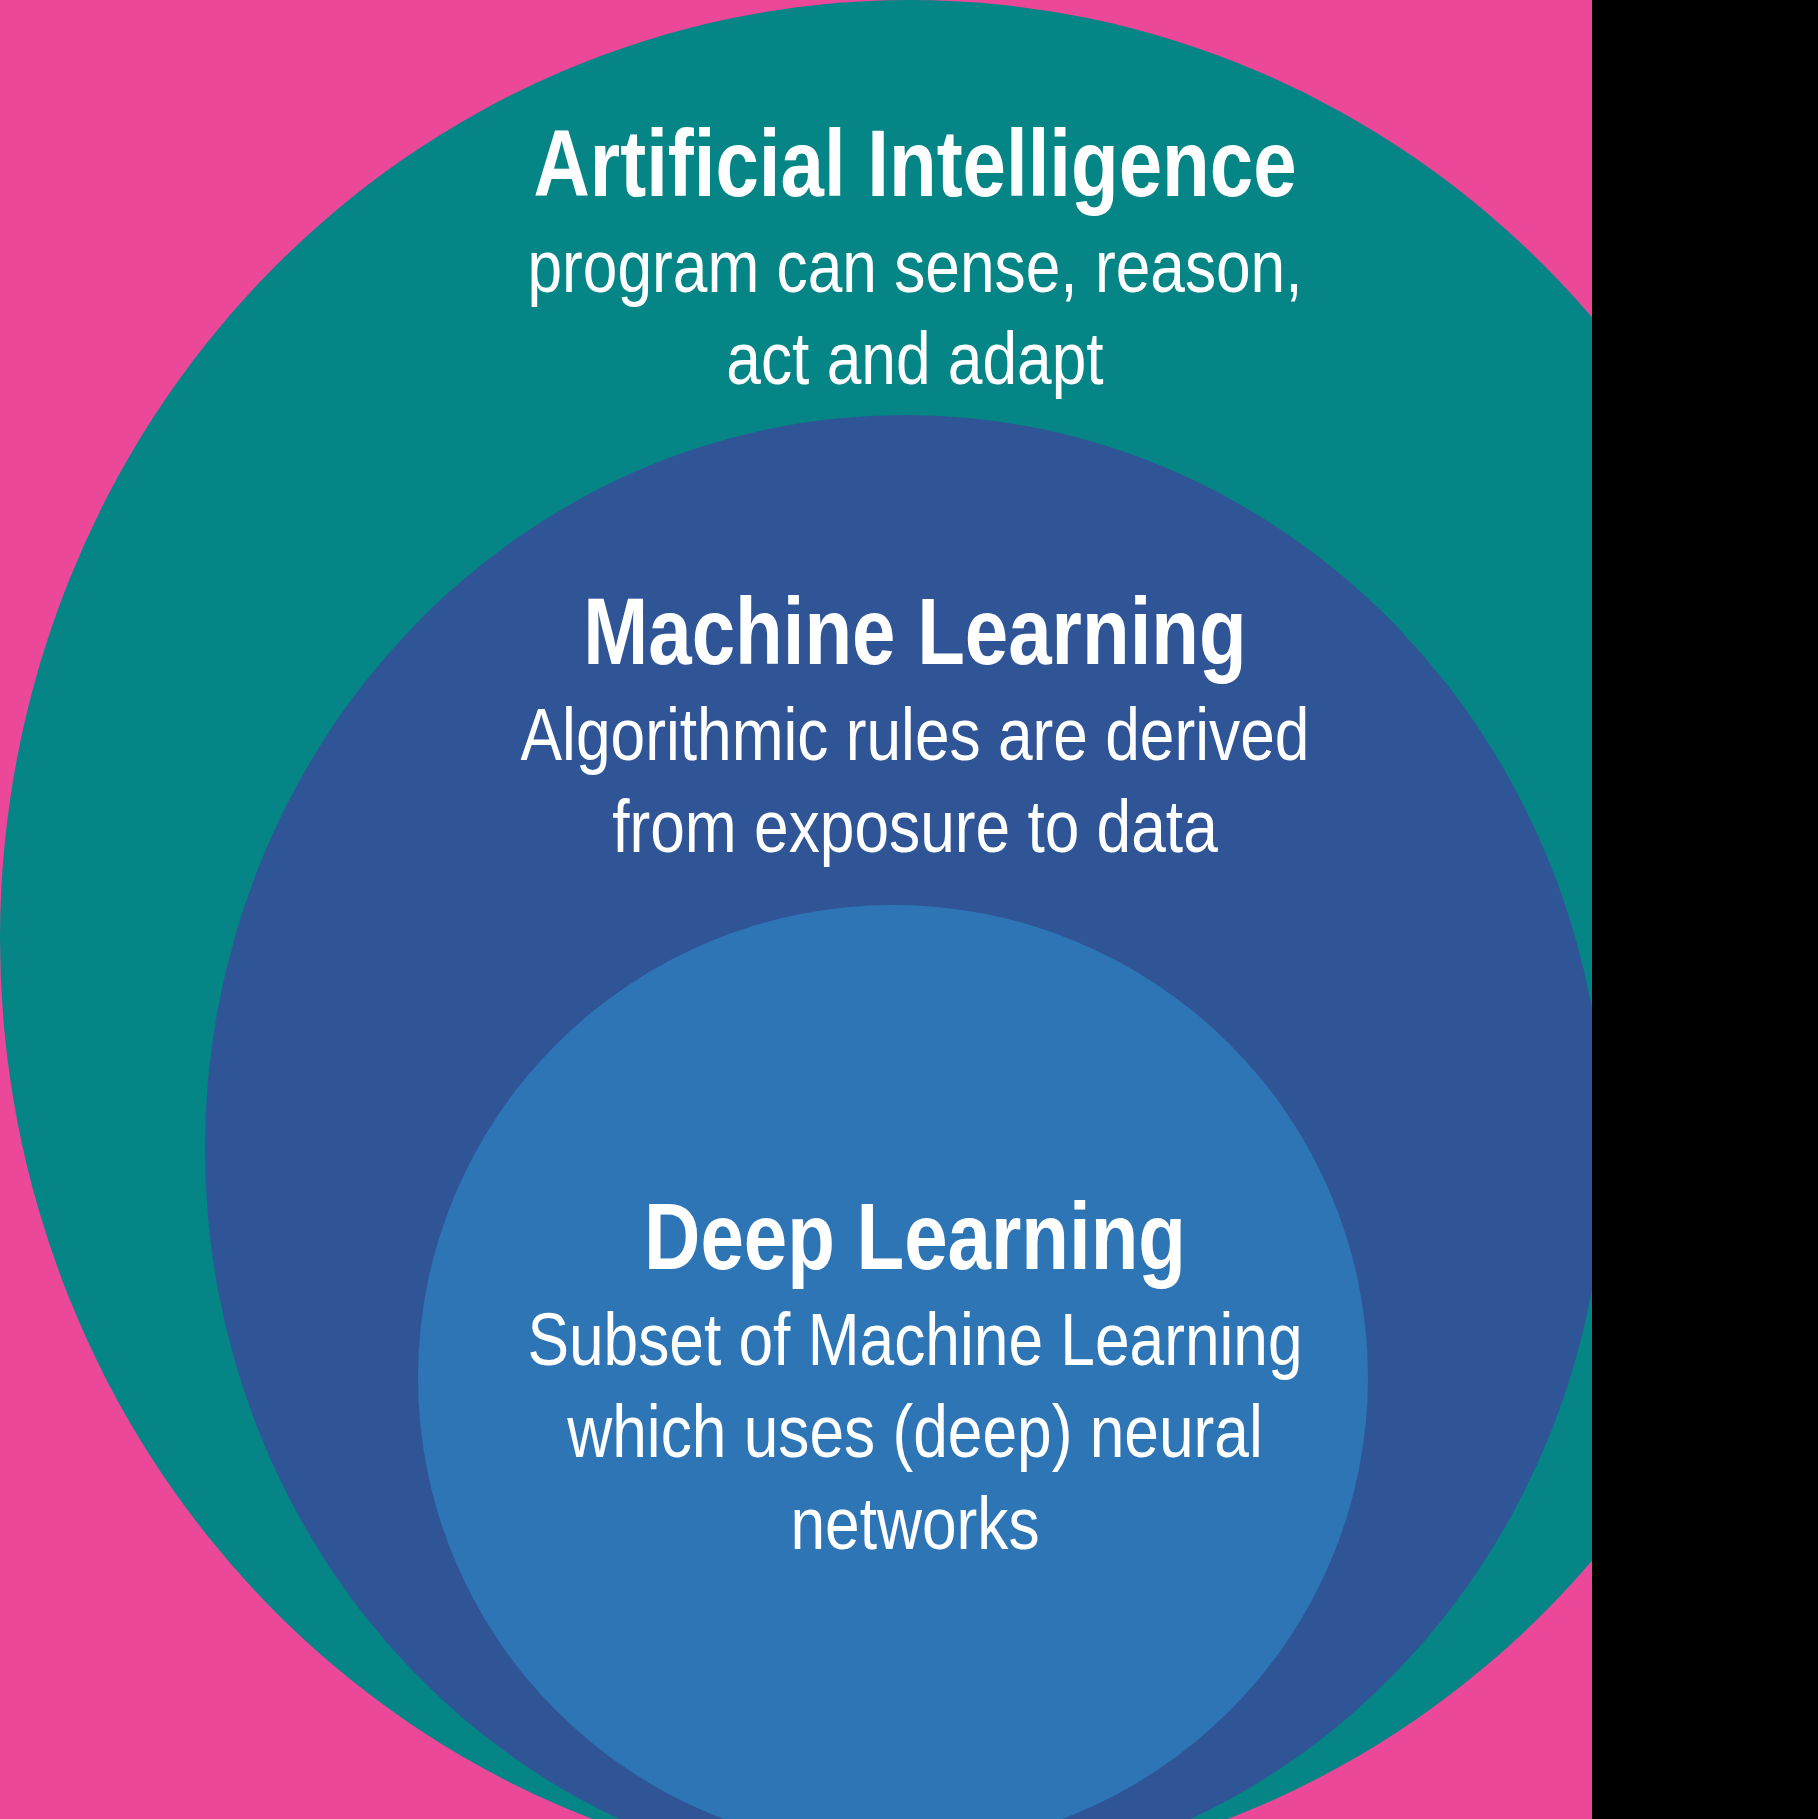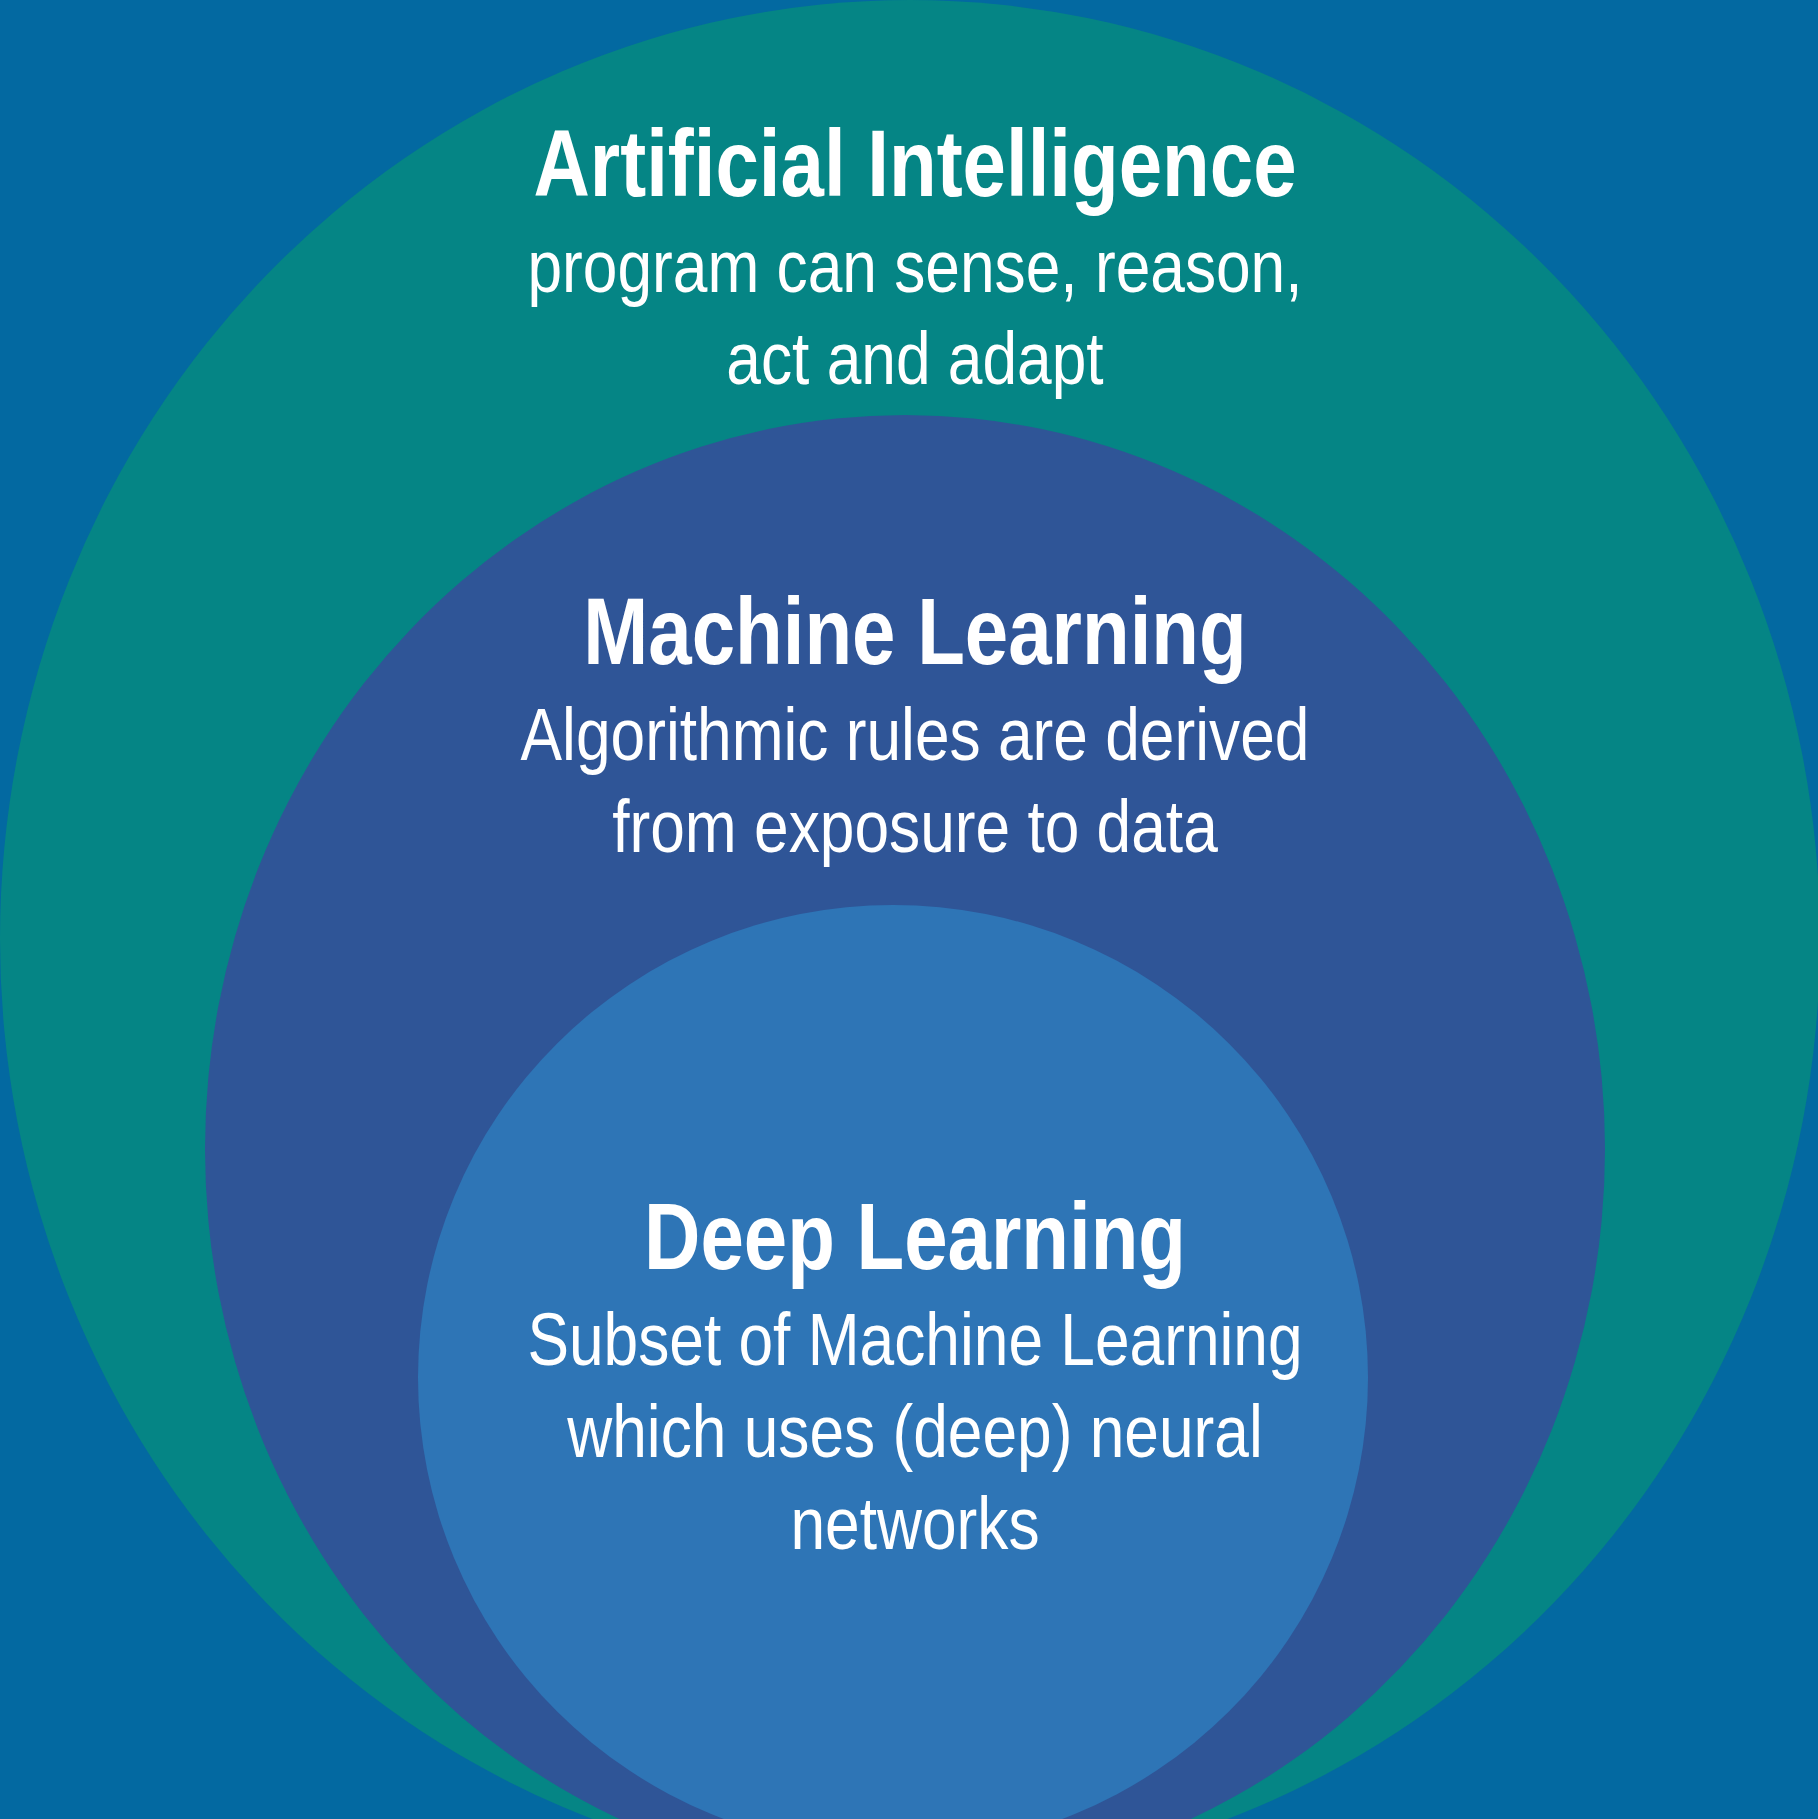--- a/index.html
+++ b/index.html
@@ -2,24 +2,24 @@
 <html><head>
 <meta charset="utf-8">
 <style>
   html, body {
     margin: 0;
     padding: 0;
     background: #000;
   }
   .canvas {
     position: relative;
-    width: 1818px;
+    width: 1592px;
     height: 1819px;
     overflow: hidden;
-    background: #0369a1;
+    background: #ec4899;
     font-family: "Liberation Sans", "DejaVu Sans", sans-serif;
   }
   .ring {
     position: absolute;
     border-radius: 50%;
   }
   .ring-ai {
     left: 0px;
     top: 0px;
     width: 1820px;

